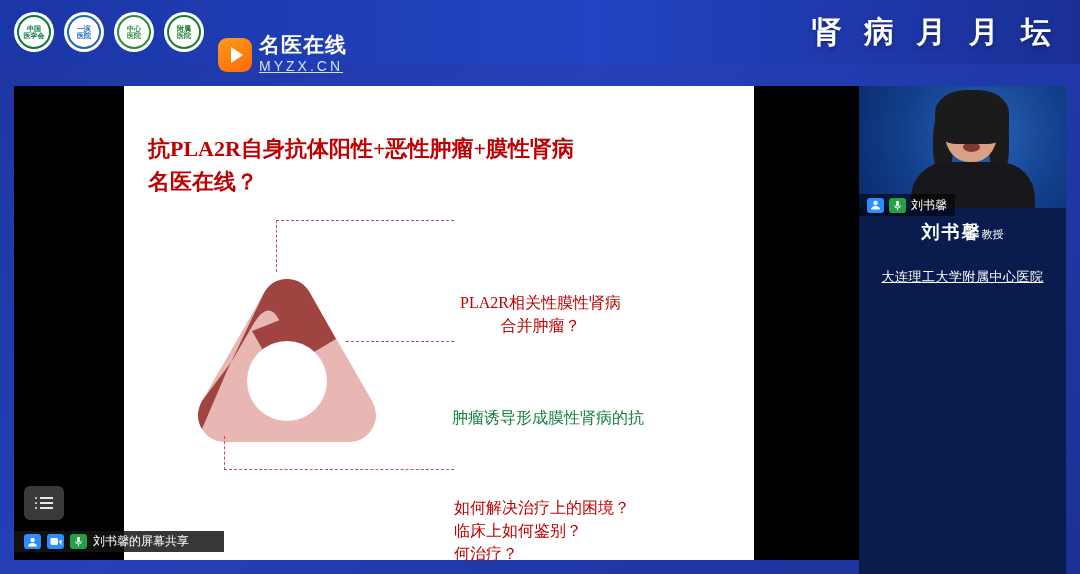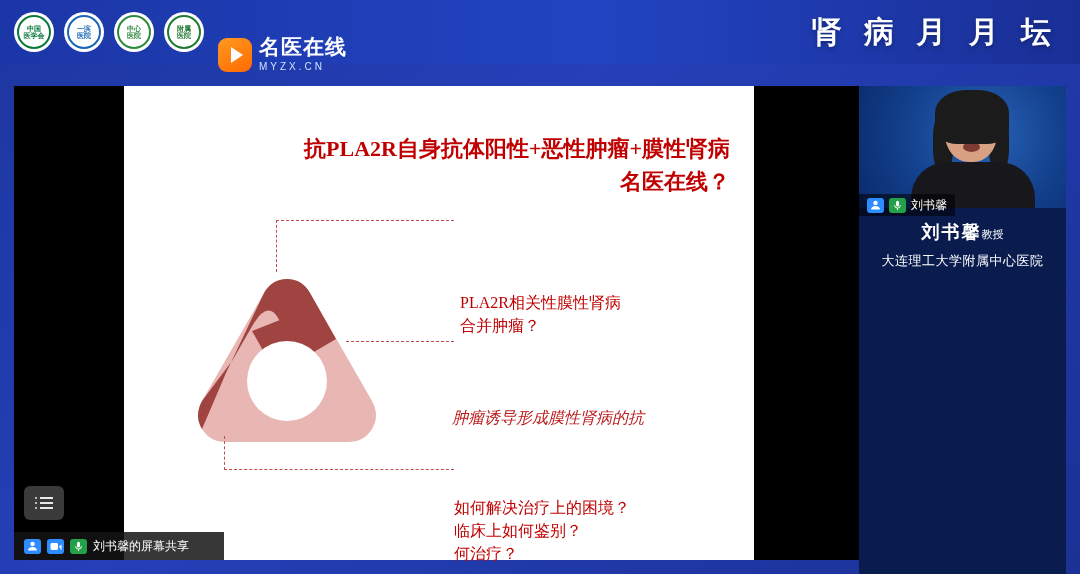--- a/index.html
+++ b/index.html
@@ -60,22 +60,23 @@
     border-top: 8px solid transparent;
     border-bottom: 8px solid transparent;
     margin-left: 3px;
   }
   .brand-text { display: flex; flex-direction: column; justify-content: center; }
   .brand-cn {
     color: #ffffff; font-size: 21px; font-weight: bold; letter-spacing: 1px;
     line-height: 1.05;
   }
   .brand-en {
-    color: #cfe0ff; font-size: 10px; letter-spacing: 3px; line-height: 1.2;
+    color: #cfe0ff; font-size: 14px; letter-spacing: 3px; line-height: 1.2;
     margin-top: 2px;
+    text-decoration: underline;
   }
   .banner-title {
     position: absolute; right: 22px; top: 12px;
     color: #ffffff; font-size: 30px; font-weight: bold;
     letter-spacing: 7px;
     text-shadow: 0 2px 5px rgba(0,0,0,.35);
     margin-left: 40px;
   }
 
   
@@ -93,21 +94,21 @@
   }
   .slide {
     position: absolute; left: 110px; top: 0;
     width: 630px; height: 474px;
     background: #ffffff;
   }
 
   .slide-title {
     position: absolute; left: 24px; top: 46px;
     width: 582px;
-    text-align: right;
+    text-align: left;
     color: #c00000;
     font-size: 22px; font-weight: bold;
     line-height: 1.5;
     font-family: "Liberation Serif", serif;
   }
 
   
   .tri-wrap {
     position: absolute; left: 58px; top: 175px;
     width: 210px; height: 200px;
@@ -130,42 +131,42 @@
     position: absolute;
     border-left: 1.5px dashed #c0504d;
   }
 
   .callout {
     position: absolute;
     color: #c00000;
     font-size: 16px; line-height: 1.45;
     font-family: "Liberation Serif", serif;
   }
-  .callout.black { color: #b91c1c; font-style: italic; }
-  .c1 { left: 336px; top: 205px; }
+  .callout.black { color: #15803d; }
+  .c1 { left: 336px; top: 205px; text-align: center; }
   .c2 { left: 328px; top: 320px; }
   .c3 { left: 330px; top: 410px; }
 
   
   .slide-ctrl {
     position: absolute; left: 10px; bottom: 40px;
     width: 40px; height: 34px; border-radius: 6px;
     background: #3a3a3a;
     display: flex; align-items: center; justify-content: center;
     gap: 3px;
   }
   .slide-ctrl .bars { display: flex; flex-direction: column; gap: 3px; }
   .slide-ctrl .bar { width: 13px; height: 2px; background: #e8e8e8; }
   .slide-ctrl .dots { display: flex; flex-direction: column; gap: 3px; }
   .slide-ctrl .dot { width: 2px; height: 2px; background: #e8e8e8; border-radius: 50%; }
 
   
   .share-label {
-    position: absolute; left: 0; bottom: 0;
-    height: 28px; min-width: 210px;
+    position: absolute; left: 0; bottom: 8px;
+    height: 21px; min-width: 210px;
     background: rgba(20,20,20,.85);
     display: flex; align-items: center; gap: 6px;
     padding: 8px 10px;
   }
   .share-label .txt { color: #fff; font-size: 12px; }
 
   
   .mini-icon {
     width: 17px; height: 15px; border-radius: 3px;
     background: #2d8cff;
@@ -229,21 +230,21 @@
   .video-name-bar .nm { color: #fff; font-size: 12px; }
 
   .speaker-block {
     position: absolute; left: 0; top: 134px;
     width: 207px;
     text-align: center;
     color: #ffffff;
   }
   .speaker-name { font-size: 18px; font-weight: bold; letter-spacing: 2px; }
   .speaker-title { font-size: 11px; font-weight: normal; letter-spacing: 0; }
-  .speaker-org { font-size: 13px; margin-top: 8px; letter-spacing: .5px; }
+  .speaker-org { font-size: 13px; margin-top: 24px; letter-spacing: .5px; text-decoration: underline; }
 </style>
 </head>
 <body>
 
 <div class="page">
 
   <div class="banner">
     <div class="logos">
       <div class="logo-circle">
         <div class="logo-inner">中国<br>医学会</div>

